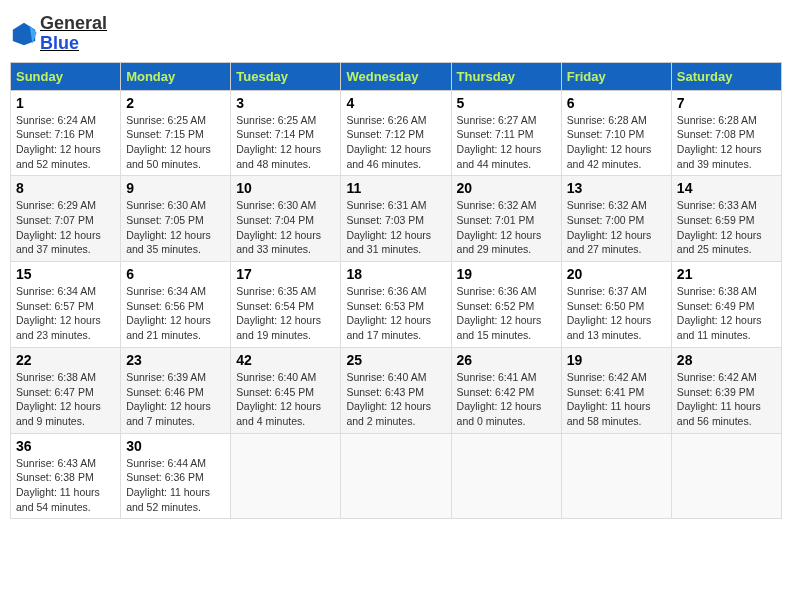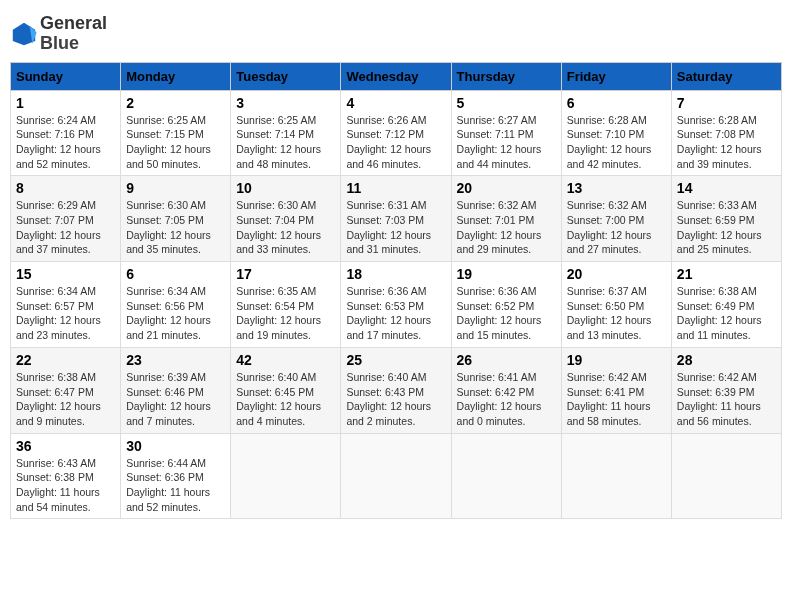--- a/index.html
+++ b/index.html
@@ -13,28 +13,29 @@
     .header-area {
       display: flex;
       justify-content: space-between;
       align-items: flex-start;
       margin-bottom: 8px;
     }
     .logo {
       display: flex;
       align-items: center;
       margin-top: 4px;
+      text-decoration: underline;
     }
     .logo-text {
       font-size: 18px;
       font-weight: bold;
       color: #333;
       line-height: 1.1;
     }
-    .logo-text span { color: #404040; }
+    .logo-text span { color: #1d4ed8; }
     .logo-icon {
       width: 28px;
       height: 28px;
       margin-right: 2px;
     }
     .title-area {
       text-align: right;
     }
     .month-title {
       font-size: 36px;
@@ -45,21 +46,21 @@
       font-size: 14px;
       color: #555;
     }
     table {
       width: 100%;
       border-collapse: collapse;
       font-size: 11px;
     }
     thead tr th {
       background-color: #1565c0;
-      color: #000000;
+      color: #bef264;
       text-align: left;
       padding: 6px 5px;
       font-size: 13px;
       font-weight: bold;
       border: 1px solid #ccc;
     }
     tbody tr td {
       border: 1px solid #ddd;
       vertical-align: top;
       padding: 4px 5px;

